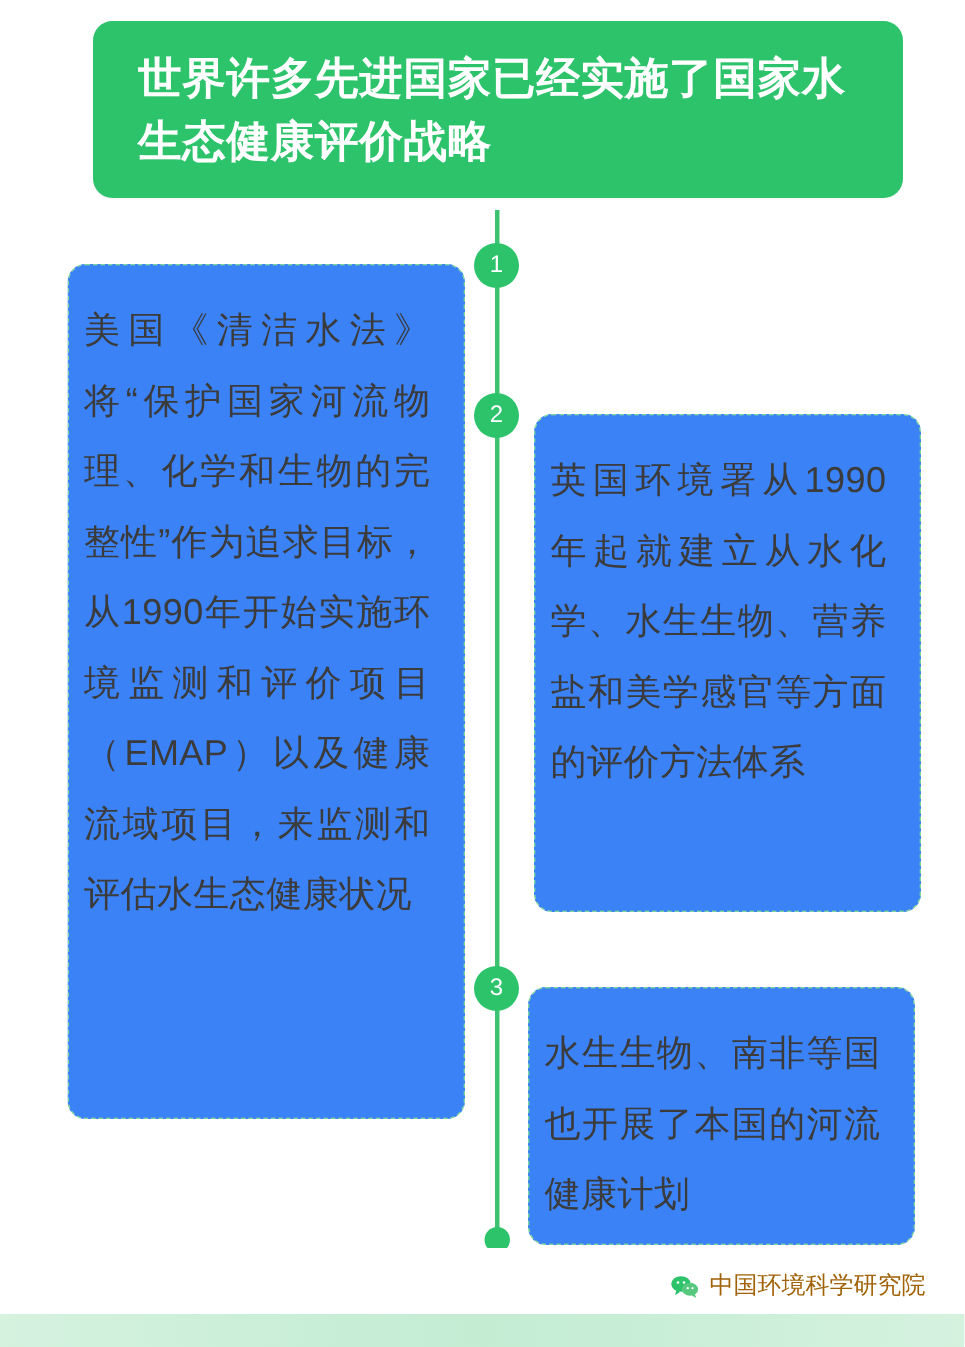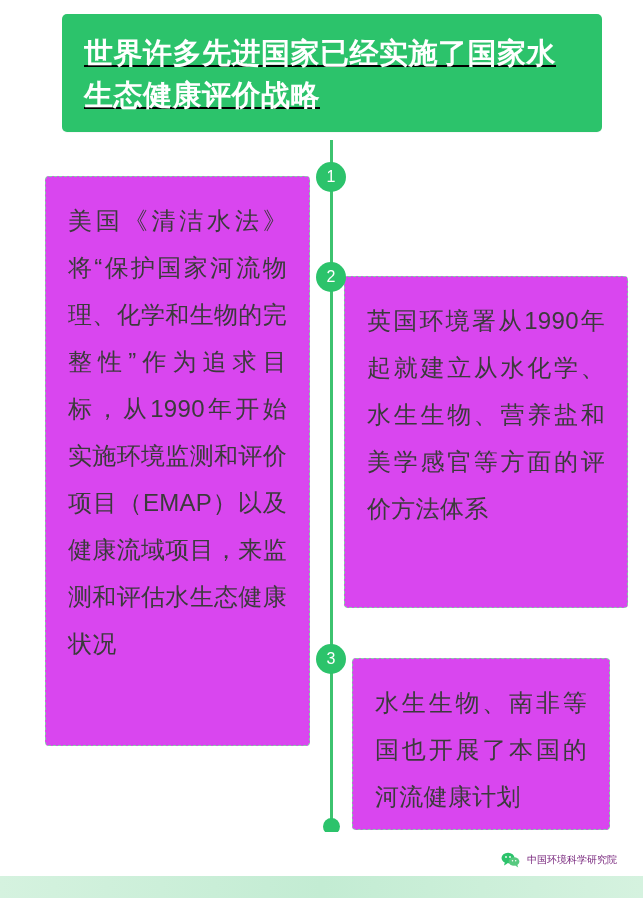--- a/index.html
+++ b/index.html
@@ -36,25 +36,24 @@
   .edge-right { right: 0; }
 
   
   .header {
     position: absolute;
     left: 62px;
     top: 14px;
     width: 540px;
     min-height: 106px;
     background: #2cc36b;
-    border-radius: 5px;
+    border-radius: 13px;
     box-sizing: border-box;
-    padding: 18px 22px 16px 22px;
+    padding: 18px 22px 16px 30px;
     box-shadow: 0 1px 0 rgba(0,0,0,0.03);
-    text-decoration: underline;
   }
   .header-title {
     color: #ffffff;
     font-size: 29px;
     line-height: 42px;
     font-weight: bold;
     letter-spacing: 0.5px;
     font-family: "Liberation Sans", sans-serif;
   }
 
@@ -92,46 +91,46 @@
     font-weight: normal;
     z-index: 5;
   }
   .marker-1 { left: 316px; top: 162px; }
   .marker-2 { left: 316px; top: 262px; }
   .marker-3 { left: 316px; top: 644px; }
 
   
   .card {
     position: absolute;
-    background: #d946ef;
+    background: #3b82f6;
     border: 1px dashed #7fd3a0;
-    border-radius: 4px;
+    border-radius: 12px;
     box-sizing: border-box;
-    padding: 20px 22px 22px 22px;
+    padding: 20px 22px 22px 10px;
   }
   .card-text {
     color: #3b3b3b;
     font-size: 24px;
     line-height: 47px;
     text-align: justify;
     text-align-last: left;
     font-family: "Liberation Sans", sans-serif;
     letter-spacing: 0.3px;
   }
 
   .card-1 {
     left: 45px;
     top: 176px;
     width: 265px;
     height: 570px;
   }
   .card-2 {
-    left: 344px;
+    left: 356px;
     top: 276px;
-    width: 284px;
+    width: 258px;
     height: 332px;
   }
   .card-3 {
     left: 352px;
     top: 658px;
     width: 258px;
     height: 172px;
   }
 
   
@@ -159,22 +158,22 @@
     align-items: center;
     gap: 7px;
   }
   .wechat-icon {
     width: 19px;
     height: 16px;
     position: relative;
     display: inline-block;
   }
   .footer-account-name {
-    font-size: 10px;
-    color: #701a75;
+    font-size: 16px;
+    color: #a16207;
     font-family: Liberation Sans, sans-serif;
   }
 </style>
 </head>
 <body>
 
 <div class="page">
 
   <div class="edge-left"></div>
   <div class="edge-right"></div>

